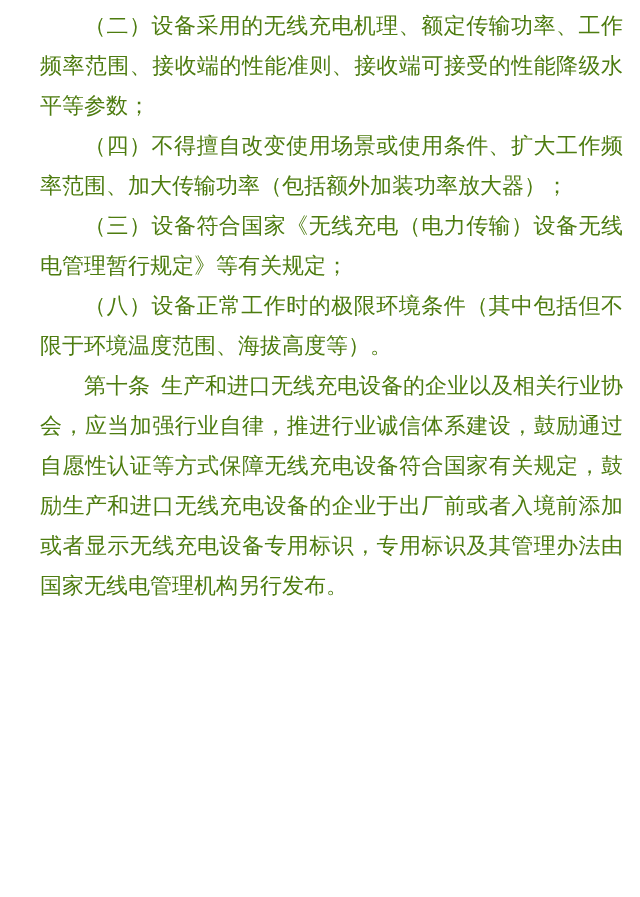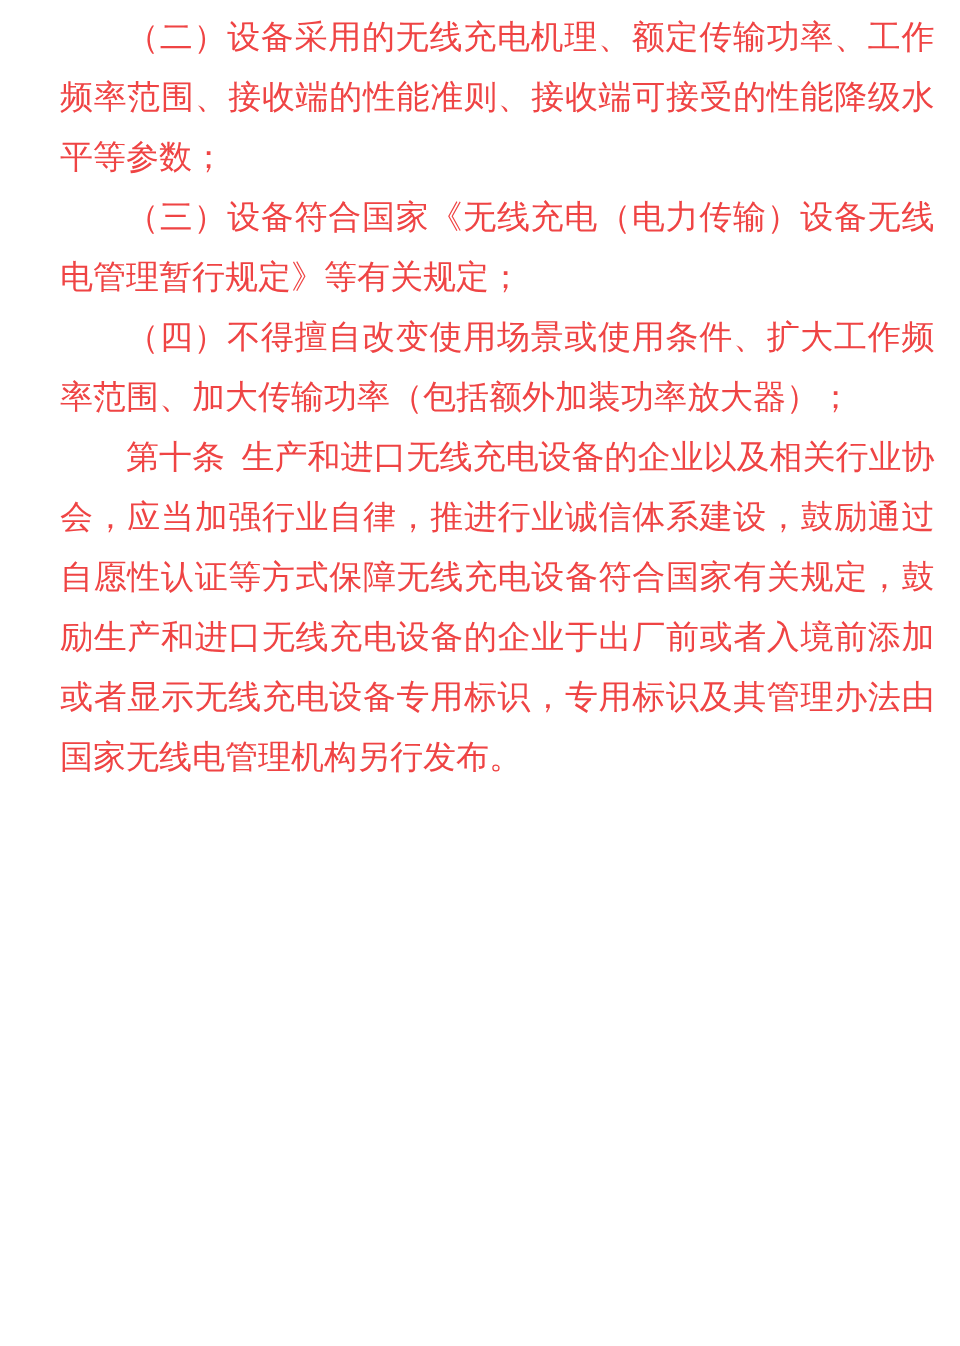--- a/index.html
+++ b/index.html
@@ -14,34 +14,35 @@
     }
     .page {
       box-sizing: border-box;
       width: 640px;
       height: 897px;
       padding: 6px 17px 0 40px;
       background: #ffffff;
       font-family: "DejaVu Serif", "Liberation Serif", serif;
       font-size: 22px;
       line-height: 40px;
-      color: #ef4444;
+      color: #4d7c0f;
     }
     .page p {
       margin: 0;
       padding: 0;
       text-indent: 2em;
       text-align: justify;
     }
     .lead {
       font-weight: normal;
       margin-right: 0.5em;
     }
   </style>
 </head>
 <body>
 
 <div class="page">
   <p>（二）设备采用的无线充电机理、额定传输功率、工作频率范围、接收端的性能准则、接收端可接受的性能降级水平等参数；</p>
+  <p>（四）不得擅自改变使用场景或使用条件、扩大工作频率范围、加大传输功率（包括额外加装功率放大器）；</p>
   <p>（三）设备符合国家《无线充电（电力传输）设备无线电管理暂行规定》等有关规定；</p>
-  <p>（四）不得擅自改变使用场景或使用条件、扩大工作频率范围、加大传输功率（包括额外加装功率放大器）；</p>
+  <p>（八）设备正常工作时的极限环境条件（其中包括但不限于环境温度范围、海拔高度等）。</p>
   <p><span class="lead">第十条</span><span>生产和进口无线充电设备的企业以及相关行业协会，应当加强行业自律，推进行业诚信体系建设，鼓励通过自愿性认证等方式保障无线充电设备符合国家有关规定，鼓励生产和进口无线充电设备的企业于出厂前或者入境前添加或者显示无线充电设备专用标识，专用标识及其管理办法由国家无线电管理机构另行发布。</span></p>
 </div>
 
 </body></html>

